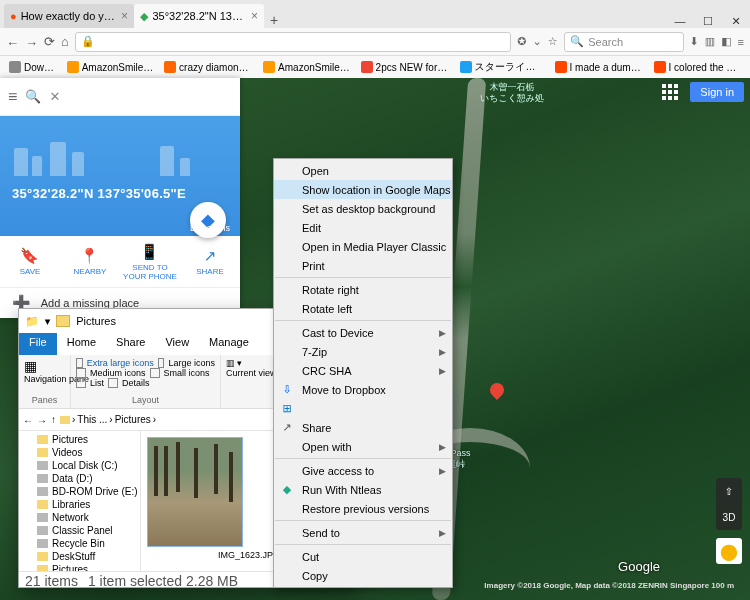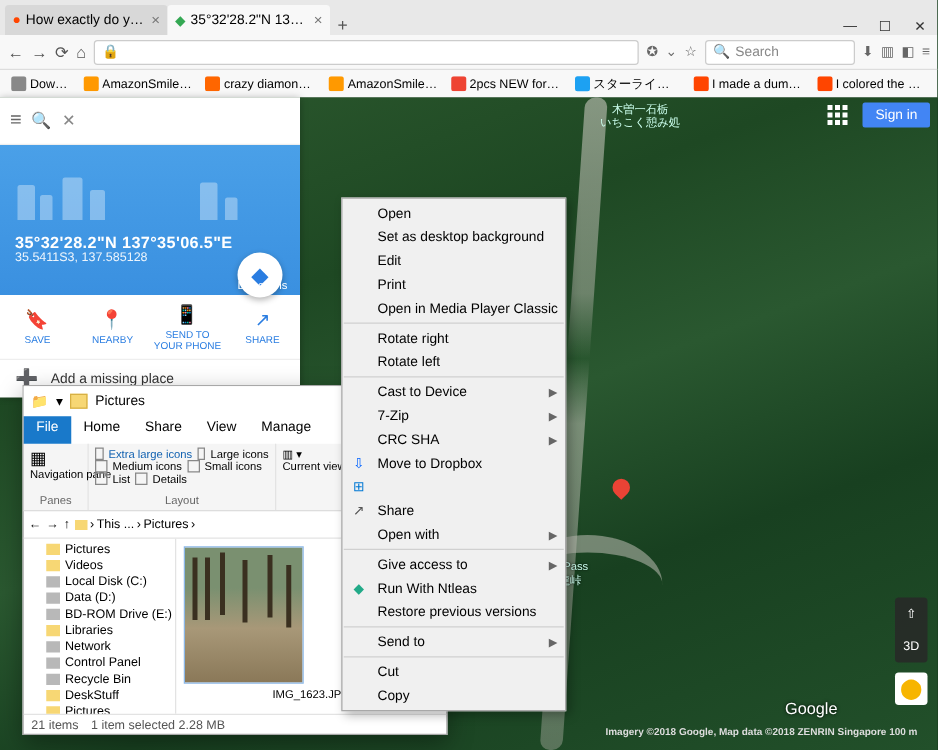--- a/index.html
+++ b/index.html
@@ -30,21 +30,21 @@
 
 .map { position: absolute; left: 0; right: 0; top: 78px; bottom: 0; background: linear-gradient(160deg,#2d5a2f 0%,#1e4823 30%,#2a5830 50%,#184020 70%,#22502a 100%); }
 .map::before { content: ""; position: absolute; top: 0; left: 450px; width: 18px; height: 100%; background: linear-gradient(180deg, rgba(200,200,190,.6), rgba(180,180,170,.5) 30%, transparent 40%, rgba(190,190,180,.55) 50%, rgba(180,180,170,.4)); transform: skewX(-4deg); border-radius: 8px; }
 .map::after { content: ""; position: absolute; top: 350px; left: 410px; width: 120px; height: 50px; border-top: 14px solid rgba(190,190,180,.55); border-radius: 60px 60px 0 0/40px 40px 0 0; }
 .marker { position: absolute; top: 305px; left: 490px; width: 14px; height: 14px; background: #ea4335; border-radius: 50% 50% 50% 0; transform: rotate(-45deg); }
 .map-label-top { position: absolute; top: 4px; left: 480px; color: #cfe; font-size: 9px; text-align: center; line-height: 11px; }
 .map-label-pass { position: absolute; top: 370px; left: 438px; color: #cfe; font-size: 9px; text-shadow: 0 0 2px #000; }
 .map-3d { position: absolute; right: 8px; top: 400px; width: 26px; height: 52px; background: rgba(40,40,40,.85); border-radius: 3px; color: #fff; font-size: 10px; display: flex; flex-direction: column; align-items: center; justify-content: space-around; }
 .map-person { position: absolute; right: 8px; bottom: 36px; width: 26px; height: 26px; background: #fff; border-radius: 3px; display: flex; align-items: center; justify-content: center; color: #f7b500; font-size: 16px; }
 .map-foot { position: absolute; right: 16px; bottom: 10px; font-size: 8px; color: #ddd; display: flex; gap: 8px; align-items: center; font-weight: bold; }
-.map-logo { position: absolute; right: 80px; bottom: 26px; color: #fff; font-size: 13px; text-shadow: 0 0 3px #000; }
+.map-logo { position: absolute; right: 90px; bottom: 26px; color: #fff; font-size: 13px; text-shadow: 0 0 3px #000; }
 .map-apps { position: absolute; right: 70px; top: 6px; width: 18px; height: 18px; display: grid; grid-template-columns: repeat(3,4px); grid-template-rows: repeat(3,4px); gap: 2px; }
 .map-apps span { background: #fff; }
 .map-signin { position: absolute; right: 6px; top: 4px; background: #4285f4; color: #fff; font-size: 11px; padding: 4px 10px; border-radius: 2px; }
 
 
 .panel { position: absolute; left: 0; top: 78px; width: 240px; background: #fff; box-shadow: 0 0 6px rgba(0,0,0,.3); }
 .panel-search { height: 38px; background: #fff; display: flex; align-items: center; padding: 0 8px; gap: 8px; border-bottom: 1px solid #eee; }
 .panel-search .burger { font-size: 16px; color: #666; }
 .panel-search .q { flex: 1; font-size: 11px; color: #333; }
 .panel-search .sicon, .panel-search .xicon { color: #888; font-size: 13px; }
@@ -86,21 +86,21 @@
 .exp-body { display: flex; height: 140px; }
 .exp-tree { width: 122px; border-right: 1px solid #e3e3e3; font-size: 10px; overflow: hidden; padding: 2px 0; }
 .exp-tree .ti { display: flex; align-items: center; gap: 4px; padding: 1px 4px 1px 18px; white-space: nowrap; }
 .tico2 { width: 11px; height: 9px; background: #f7d774; flex-shrink: 0; }
 .dico { width: 11px; height: 9px; background: #b8b8b8; flex-shrink: 0; }
 .exp-content { flex: 1; padding: 6px; }
 .thumb { width: 96px; height: 110px; border: 1px solid #8cb8e8; background: linear-gradient(#7a9070 30%,#a89878 60%,#8a7858); position: relative; }
 .thumb::before { content:""; position:absolute; top:8px; left:6px; width:4px; height:50px; background:#3a3020; box-shadow: 10px 0 #3a3020, 22px -4px #3a3020, 40px 2px #3a3020, 60px -2px #3a3020, 75px 6px #3a3020; }
 .thumb-lbl { font-size: 9px; text-align: center; margin-top: 3px; }
 
-.exp-status { height: 18px; border-top: 1px solid #e3e3e3; font-size: 10px; display: flex; align-items: center; padding: 0 6px; gap: 10px; color: #555; }
+.exp-status { height: 18px; border-top: 1px solid #e3e3e3; font-size: 14px; display: flex; align-items: center; padding: 0 6px; gap: 10px; color: #555; }
 
 
 .ctx { position: absolute; left: 273px; top: 158px; width: 180px; background: #f0f0f0; border: 1px solid #a8a8a8; box-shadow: 3px 3px 8px rgba(0,0,0,.3); font-size: 11px; padding: 2px 0; }
 .ctx .mi { height: 19px; display: flex; align-items: center; padding: 0 22px 0 28px; position: relative; white-space: nowrap; }
 .ctx .mi.hi { background: #cde6f7; }
 .ctx .mi .arr { position: absolute; right: 6px; font-size: 9px; color: #666; }
 .ctx .mi .mico { position: absolute; left: 6px; width: 14px; height: 14px; display: flex; align-items: center; justify-content: center; font-size: 11px; }
 .ctx hr { border: none; border-top: 1px solid #d0d0d0; margin: 2px 1px; }
 </style>
 </head>
@@ -219,21 +219,20 @@
   <div class="panel-hero">
     <div class="city">
       <span style="left:4px;width:14px;height:28px;"></span>
         <span style="left:22px;width:10px;height:20px;"></span>
       <span style="left:40px;width:16px;height:34px;"></span>
         <span style="left:62px;width:12px;height:24px;"></span>
       <span style="left:150px;width:14px;height:30px;"></span>
         <span style="left:170px;width:10px;height:18px;"></span>
     </div>
     <div class="coord">35°32'28.2"N 137°35'06.5"E</div>
-    <div class="sub">35.5411S3, 137.585128</div>
     <div class="dir-btn">◆</div>
     <div class="dir-lbl">Directions</div>
   </div>
   <div class="panel-actions">
     <div class="pact">
         <span class="ic">🔖</span>
         <span>SAVE</span>
       </div>
     <div class="pact">
         <span class="ic">📍</span>
@@ -338,21 +337,21 @@
         <div class="ti">
           <span class="tico2"></span>
           <span>Libraries</span>
         </div>
         <div class="ti">
           <span class="dico"></span>
           <span>Network</span>
         </div>
         <div class="ti">
           <span class="dico"></span>
-          <span>Control Panel</span>
+          <span>Classic Panel</span>
         </div>
         <div class="ti">
           <span class="dico"></span>
           <span>Recycle Bin</span>
         </div>
         <div class="ti">
           <span class="tico2"></span>
           <span>DeskStuff</span>
         </div>
         <div class="ti">
@@ -368,31 +367,34 @@
   <div class="exp-status">
     <span>21 items</span>
     <span>1 item selected 2.28 MB</span>
   </div>
 </div>
 
 <div class="ctx" id="ctx">
     <div class="mi">
       <span>Open</span>
     </div>
+    <div class="mi hi">
+      <span>Show location in Google Maps</span>
+    </div>
     <div class="mi">
       <span>Set as desktop background</span>
     </div>
     <div class="mi">
       <span>Edit</span>
     </div>
     <div class="mi">
+      <span>Open in Media Player Classic</span>
+    </div>
+    <div class="mi">
       <span>Print</span>
-    </div>
-    <div class="mi">
-      <span>Open in Media Player Classic</span>
     </div>
     <hr>
     <div class="mi">
       <span>Rotate right</span>
     </div>
     <div class="mi">
       <span>Rotate left</span>
     </div>
     <hr>
     <div class="mi">

